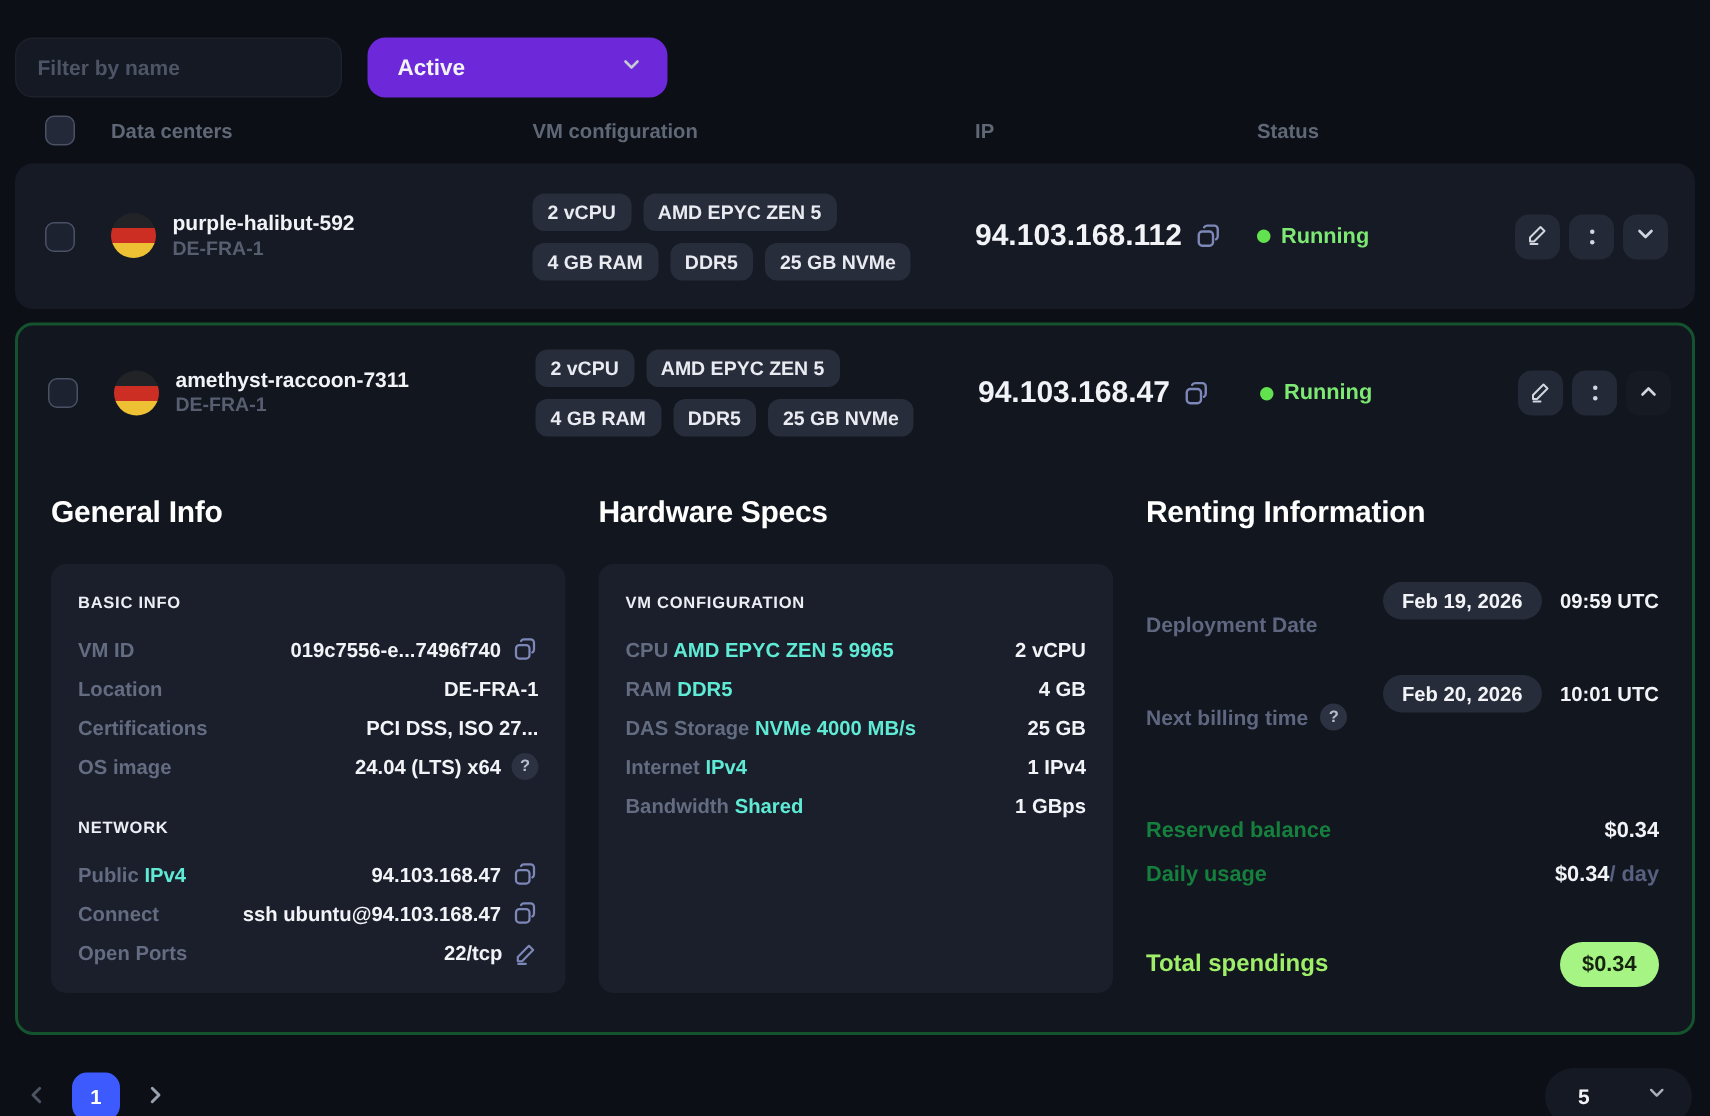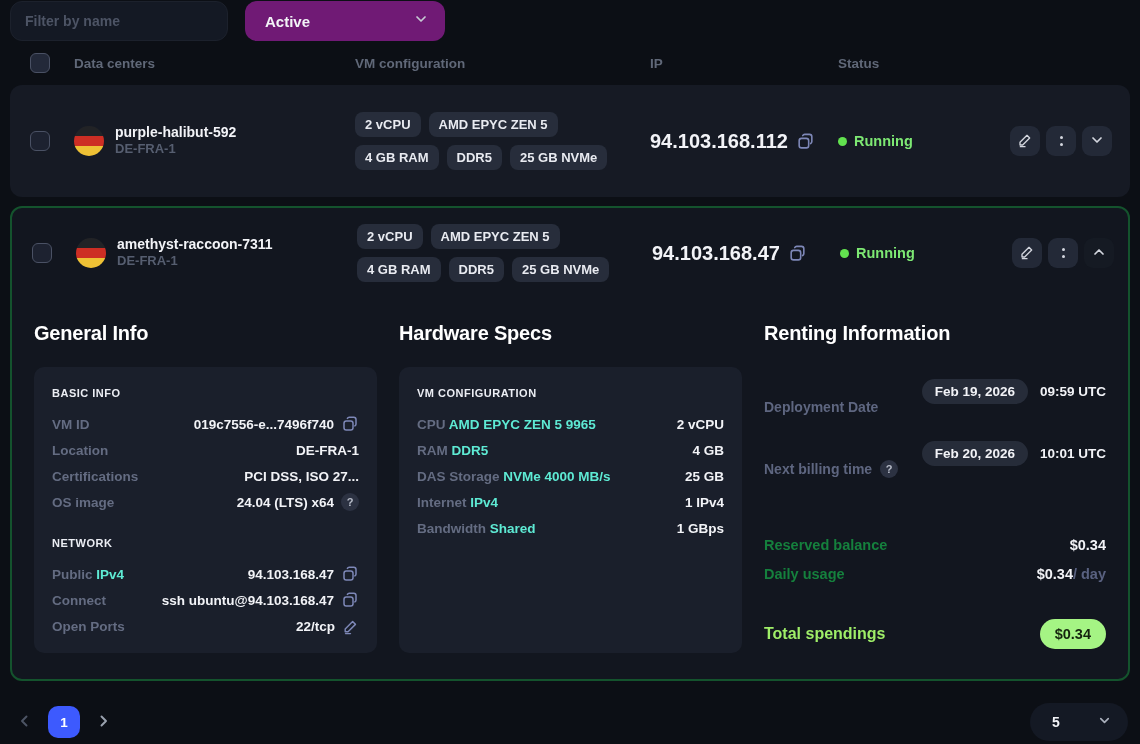--- a/index.html
+++ b/index.html
@@ -2,41 +2,41 @@
 <html><head>
 <meta charset="utf-8">
 <style>
   * { box-sizing: border-box; margin: 0; padding: 0; }
   html, body { width: 1140px; height: 744px; overflow: hidden; }
   body {
     background: #0c0f15;
     font-family: "Liberation Sans", sans-serif;
     color: #f2f3f7;
   }
-  .toolbar { display: flex; gap: 17px; padding: 1px 10px 0 10px; align-items: center; }
+  .toolbar { display: flex; gap: 17px; padding: 25px 10px 0 10px; align-items: center; }
   .filter-input {
     width: 218px; height: 40px; border-radius: 12px; border: 1px solid #1c212c;
     background: #141924; color: #e8eaf0; padding: 0 14px; font-size: 14px; font-weight: 700;
     font-family: "Liberation Sans", sans-serif; outline: none;
   }
   .filter-input::placeholder { color: #4d5465; font-weight: 700; }
   .select {
-    background: #701a75; border-radius: 12px; display: flex; align-items: center;
+    background: #6d28d9; border-radius: 12px; display: flex; align-items: center;
     justify-content: space-between; cursor: pointer;
   }
   .status-select { width: 200px; height: 40px; padding: 0 16px 0 20px; }
   .select-label { font-size: 15px; font-weight: 700; color: #f2f3f7; }
 
   .thead { display: grid; grid-template-columns: 64px 281px 295px 188px 172px 1fr;
     align-items: center; margin: 0 10px; height: 44px; }
   .th { font-size: 13.5px; font-weight: 700; color: #606878; }
 
   .row-card { background: #161a24; border-radius: 12px; margin: 0 10px 9px 10px; }
   .row-main { display: grid; grid-template-columns: 64px 281px 295px 188px 172px 1fr;
-    align-items: center; height: 112px; }
+    align-items: center; height: 97px; }
   .expanded-card { background: #12161f; border: 2px solid #14532d; border-radius: 12px;
     margin: 0 10px; }
   .expanded-card .row-main { height: 90px; }
 
   .cb { appearance: none; -webkit-appearance: none; width: 20px; height: 20px;
     border: 1.5px solid #4a5164; border-radius: 6px; background: #1d2230;
     margin-left: 20px; cursor: pointer; display: block; }
   .thead .cb { background: #232939; }
 
   .dc-cell { display: flex; align-items: center; gap: 11px; }

